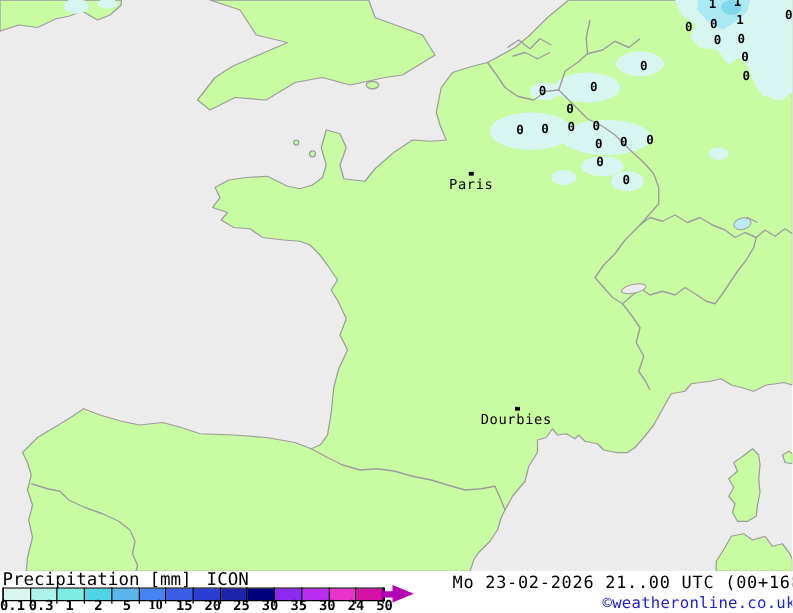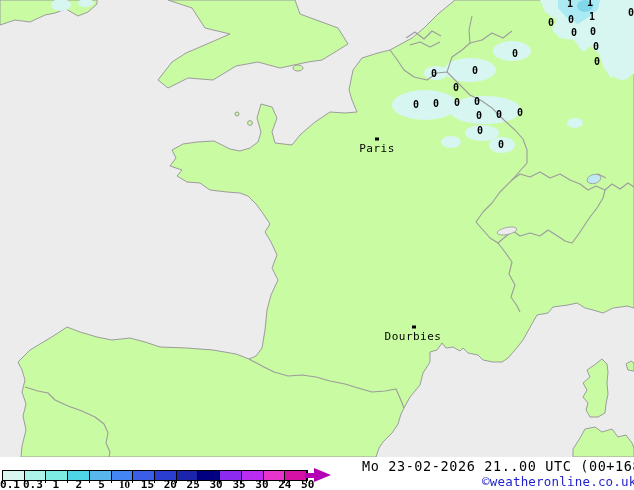--- a/index.html
+++ b/index.html
@@ -146,20 +146,23 @@
         <span class="precip-num" style="left: 480px; top: 131px;">0</span>
         <span class="precip-num" style="left: 501px; top: 145px;">0</span>
         <div class="city-dot" style="left: 377px; top: 139px;"></div>
         <span class="city-label" style="left: 377px; top: 148px;">Paris</span>
         <div class="city-dot" style="left: 414px; top: 327px;"></div>
         <span class="city-label" style="left: 413px; top: 336px;">Dourbies</span>
       </div>
   </div>
 
   <div id="legend-bar">
+    <div id="legend-title-row">
+      <span>Precipitation</span><span class="gap1"></span><span>[mm]</span><span class="gap2"></span><span>ICON</span>
+    </div>
     <div id="colorbar">
         <div class="seg" style="background: rgb(217, 247, 240);"></div>
         <div class="seg" style="background: rgb(174, 243, 234);"></div>
         <div class="seg" style="background: rgb(125, 236, 226);"></div>
         <div class="seg" style="background: rgb(79, 212, 230);"></div>
         <div class="seg" style="background: rgb(89, 182, 236);"></div>
         <div class="seg" style="background: rgb(67, 133, 242);"></div>
         <div class="seg" style="background: rgb(59, 94, 232);"></div>
         <div class="seg" style="background: rgb(42, 63, 209);"></div>
         <div class="seg" style="background: rgb(28, 36, 173);"></div>

